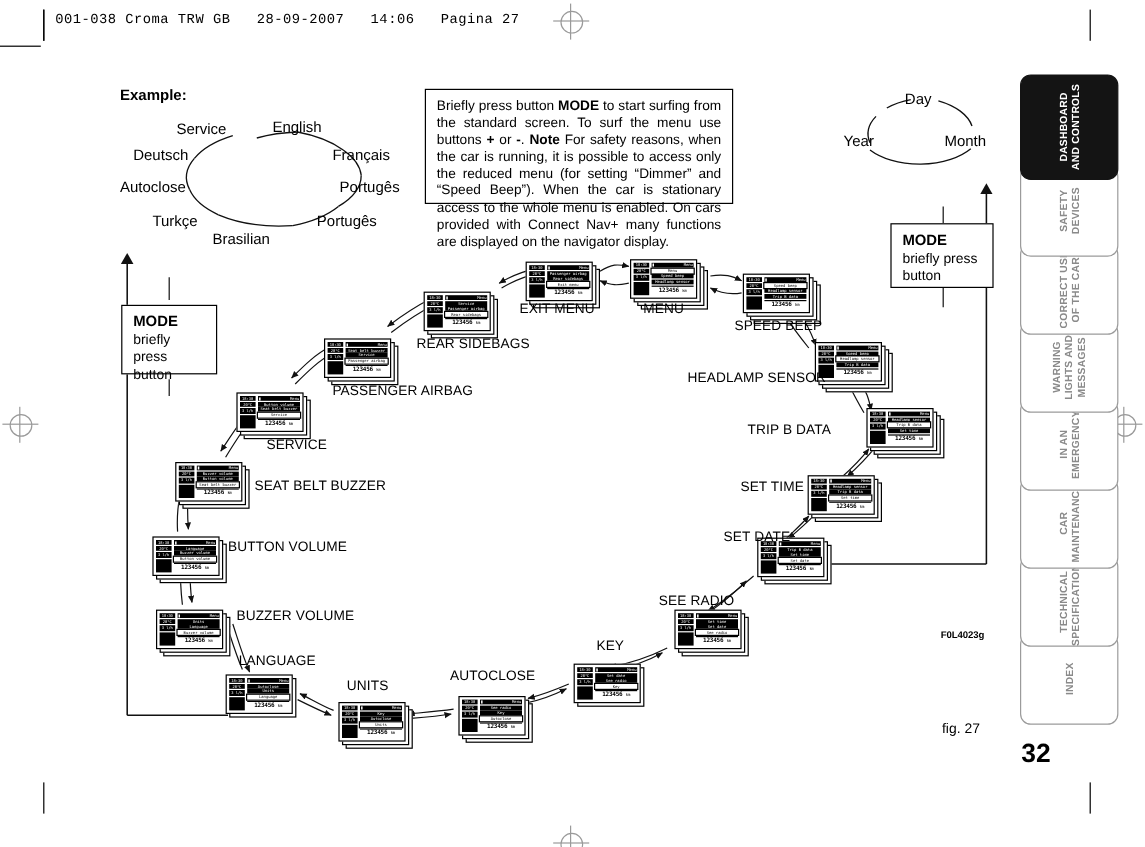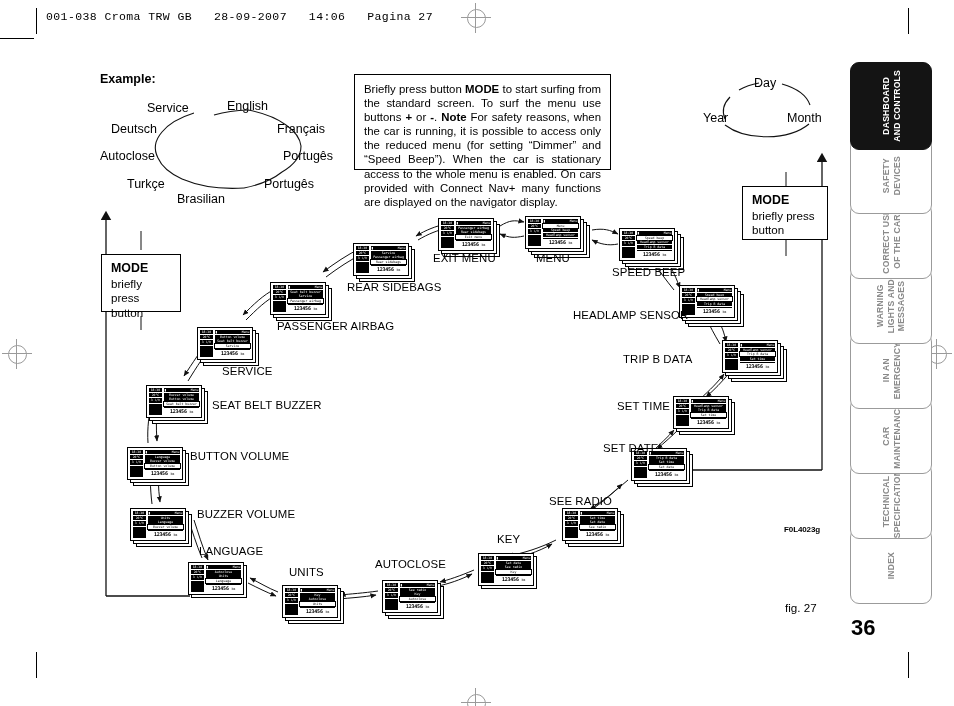--- a/index.html
+++ b/index.html
@@ -682,21 +682,21 @@
       <div class="flab" style="left: 197px; top: 508px;">BUZZER VOLUME</div>
       <div class="flab" style="left: 190px; top: 450px;">BUTTON VOLUME</div>
       <div class="flab" style="left: 212px; top: 399px;">SEAT BELT BUZZER</div>
       <div class="flab" style="left: 222px; top: 365px;">SERVICE</div>
       <div class="flab" style="left: 277px; top: 320px;">PASSENGER AIRBAG</div>
       <div class="flab" style="left: 347px; top: 281px;">REAR SIDEBAGS</div>
     </div>
 
   <div class="figcode">F0L4023g</div>
   <div class="figcap">fig. 27</div>
-  <div class="pagenum">36</div>
+  <div class="pagenum">32</div>
 
   <div class="tabs" id="tabs">
       <div class="tab active" style="top: 0px; height: 88px; z-index: 20;">
         <span class="tlabel" style="white-space: pre-line;">DASHBOARD
 AND CONTROLS</span>
       </div>
       <div class="tab" style="top: 76px; height: 76px; z-index: 19;">
         <span class="tlabel" style="white-space: pre-line;">SAFETY
 DEVICES</span>
       </div>

